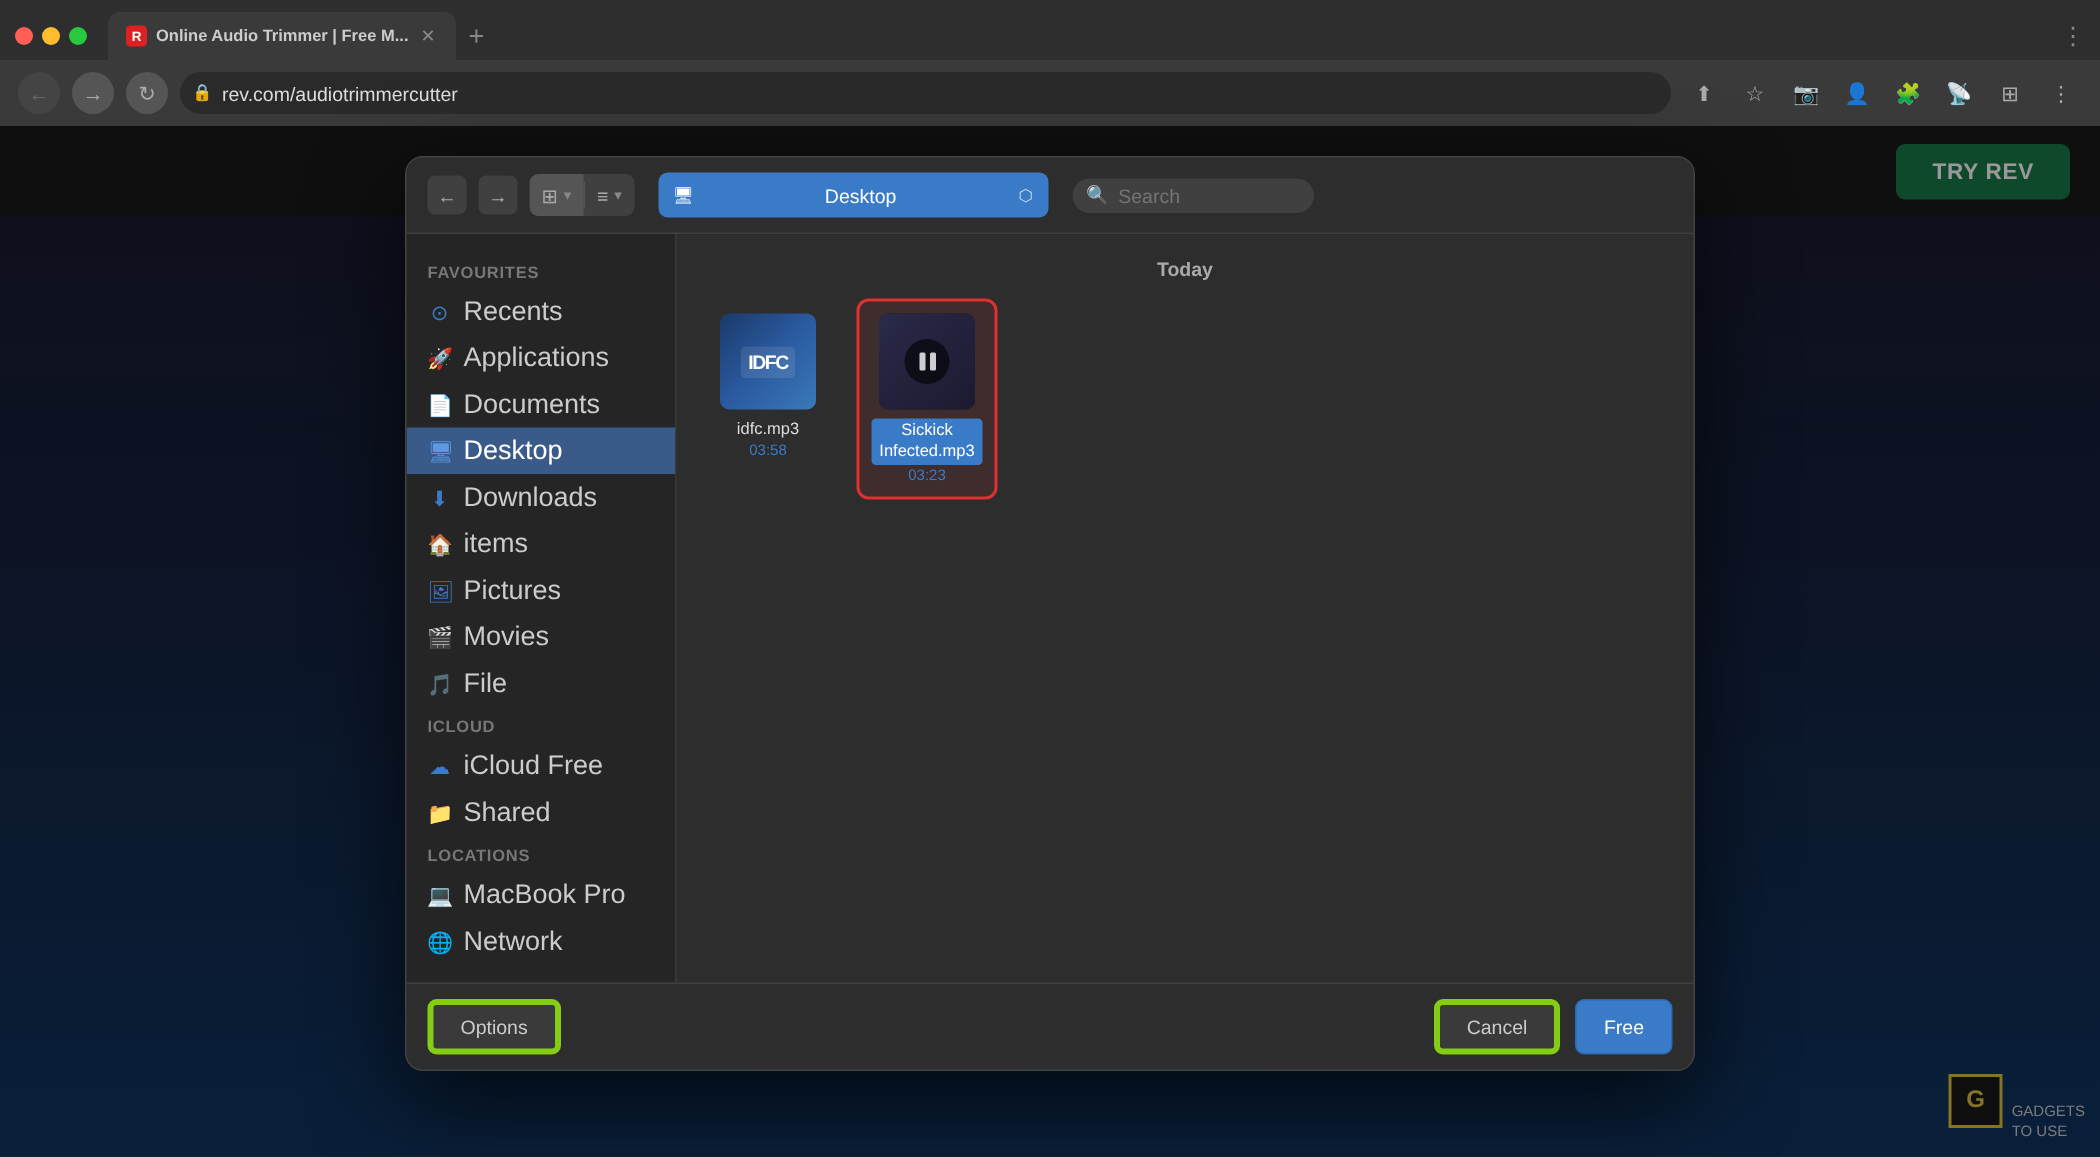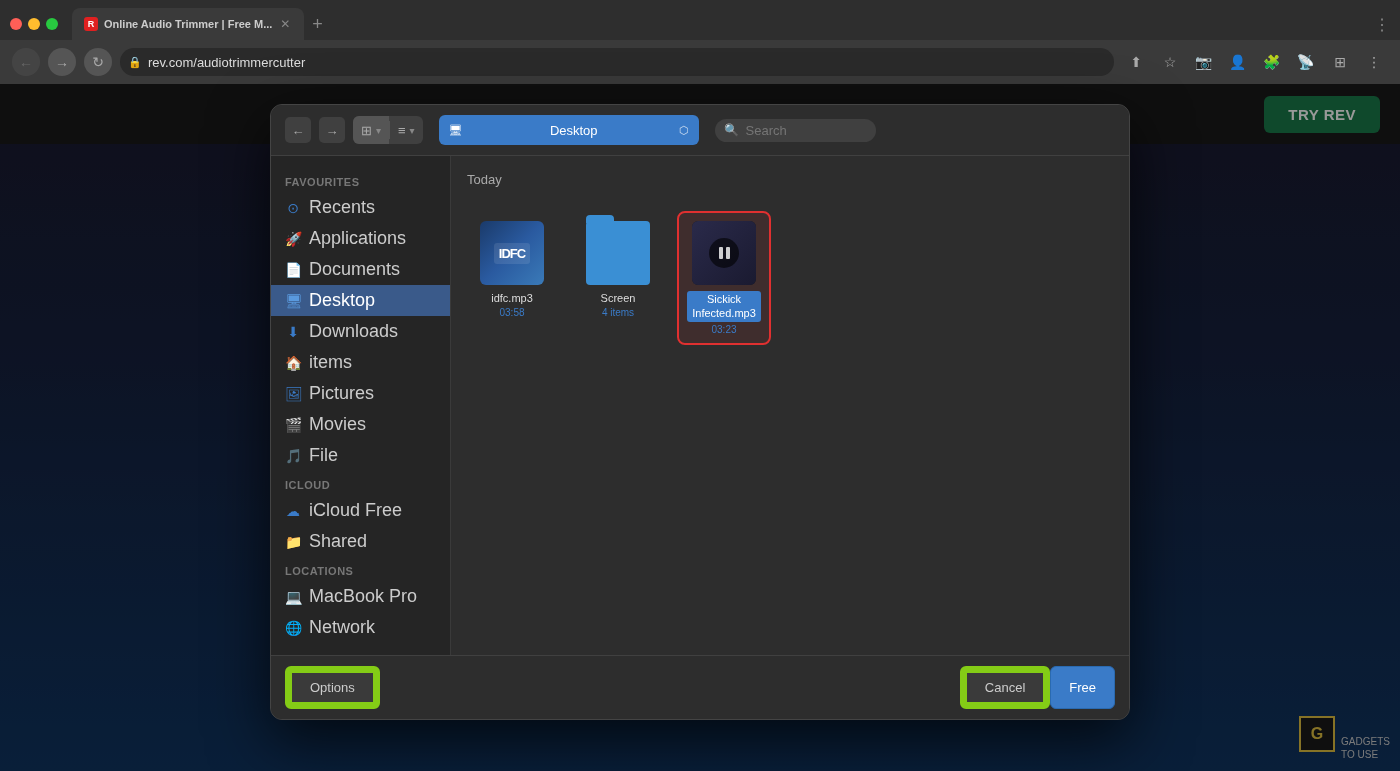--- a/index.html
+++ b/index.html
@@ -408,22 +408,23 @@
     .sidebar-item.active .sidebar-item-label { color: white; }
 
     .dialog-content {
       flex: 1;
       padding: 16px;
       overflow-y: auto;
     }
     .content-section-label {
       font-size: 13px;
       color: #aaa;
-      margin-bottom: 26px;
-      font-weight: 400;
+      margin-bottom: 14px;
+      font-weight: 700;
+      text-align: center;
     }
     .file-grid {
       display: flex;
       flex-wrap: wrap;
       gap: 16px;
     }
     .file-item {
       display: flex;
       flex-direction: column;
       align-items: center;
@@ -539,38 +540,39 @@
       padding: 10px 14px;
       background: #2d2d2d;
       border-top: 1px solid #404040;
       gap: 10px;
     }
     .footer-btn {
       padding: 7px 18px;
       border-radius: 6px;
       font-size: 13px;
       cursor: pointer;
-      border: 7px solid #84cc16;
+      border: 4px solid #84cc16;
       font-weight: 500;
     }
     .footer-btn-options {
       background: #3a3a3a;
       color: #ccc;
     }
     .footer-btn-cancel {
       background: #3a3a3a;
       color: #ccc;
     }
     .footer-btn-open {
       background: #3a7bc8;
       color: white;
       border: 1px solid #2a6ab0;
     }
     .footer-right {
       display: flex;
+      gap: 10px;
     }
   </style>
 </head>
 <body>
 
 <div class="browser-chrome">
   <div class="tab-bar">
     <div class="traffic-lights">
       <div class="traffic-light tl-red"></div>
       <div class="traffic-light tl-yellow"></div>
@@ -721,25 +723,20 @@
         <div class="file-grid">
 
           <div class="file-item">
             <div class="idfc-thumbnail">
               <span class="idfc-logo-text">IDFC</span>
             </div>
             <span class="file-name">idfc.mp3</span>
             <span class="file-meta">03:58</span>
           </div>
 
-          <div class="file-item">
-            <div class="folder-icon"></div>
-            <span class="file-name">Screen</span>
-            <span class="file-meta">4 items</span>
-          </div>
 
           <div class="file-item selected">
             <div class="sickick-thumbnail">
               <div class="sickick-bg"></div>
               <div class="sickick-overlay">
                 <div class="pause-icon-inner">
                   <div class="pause-bar"></div>
                   <div class="pause-bar"></div>
                 </div>
               </div>

